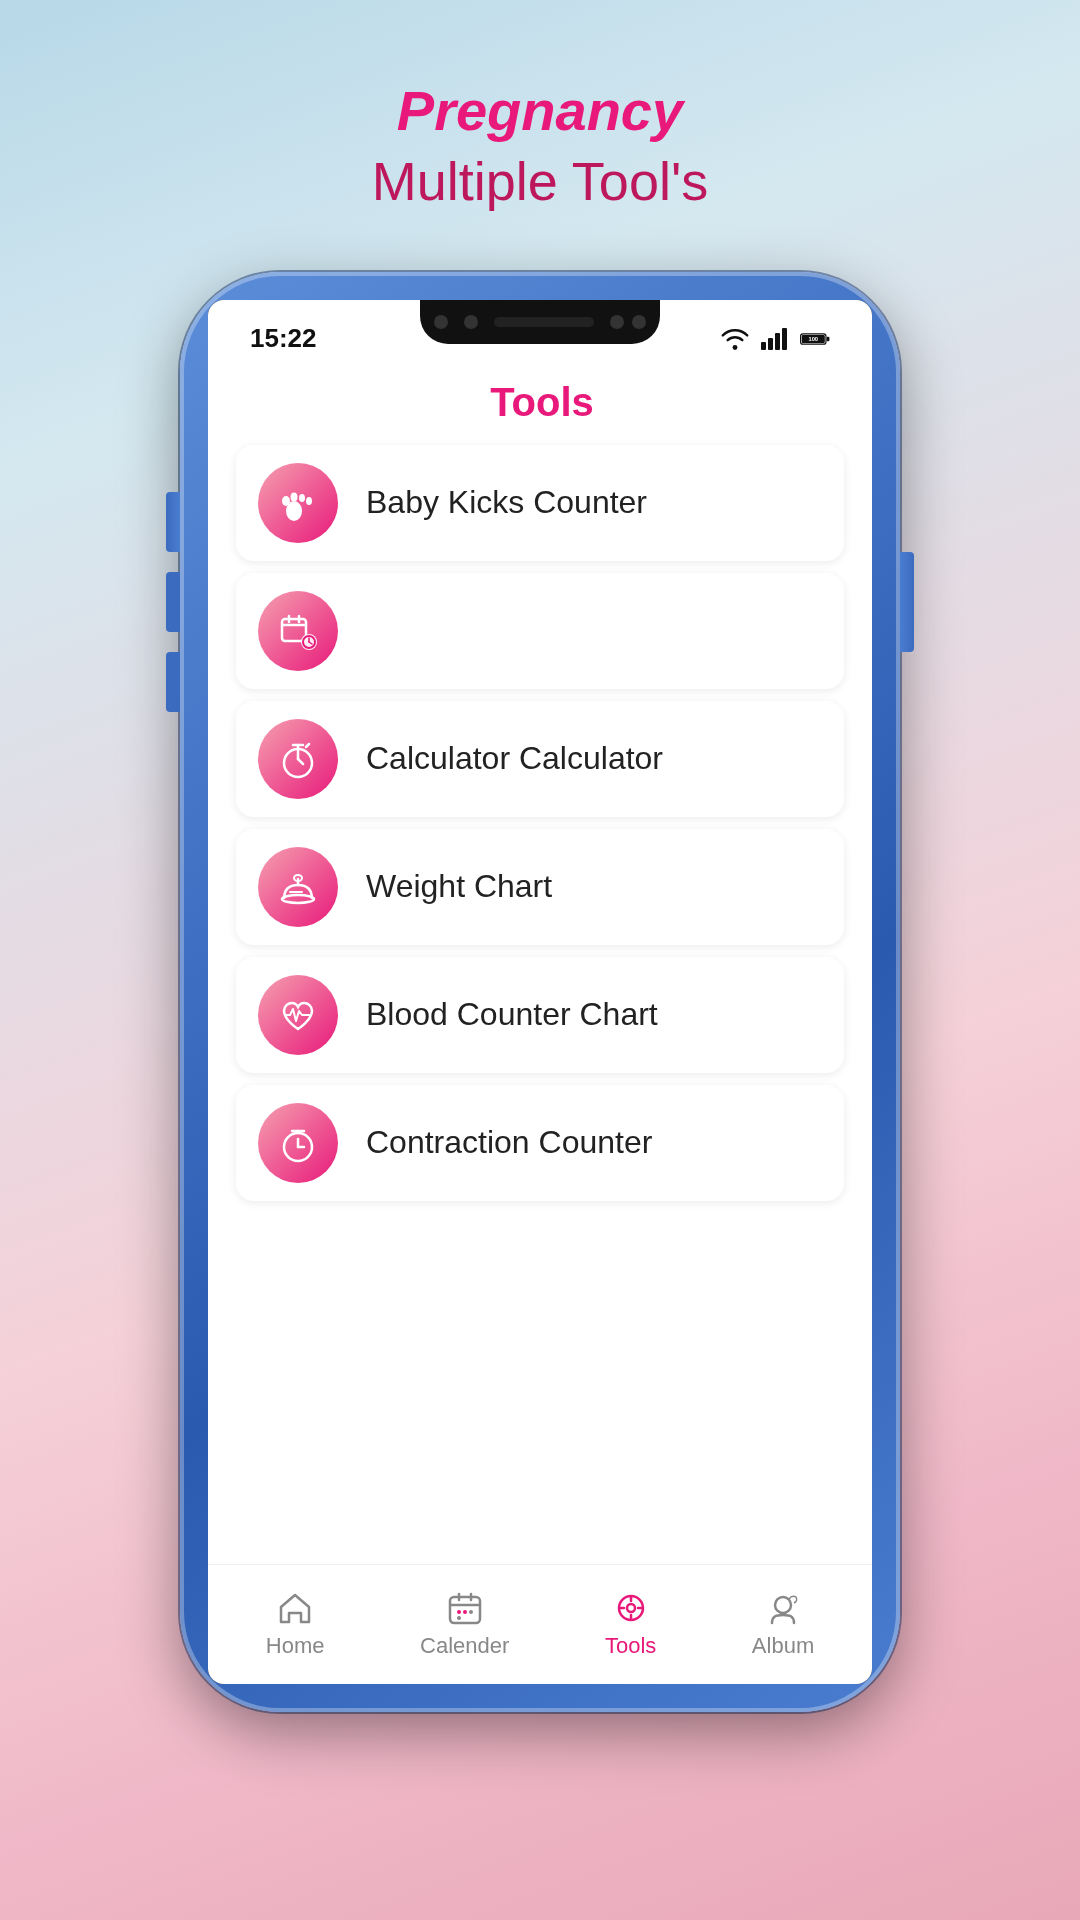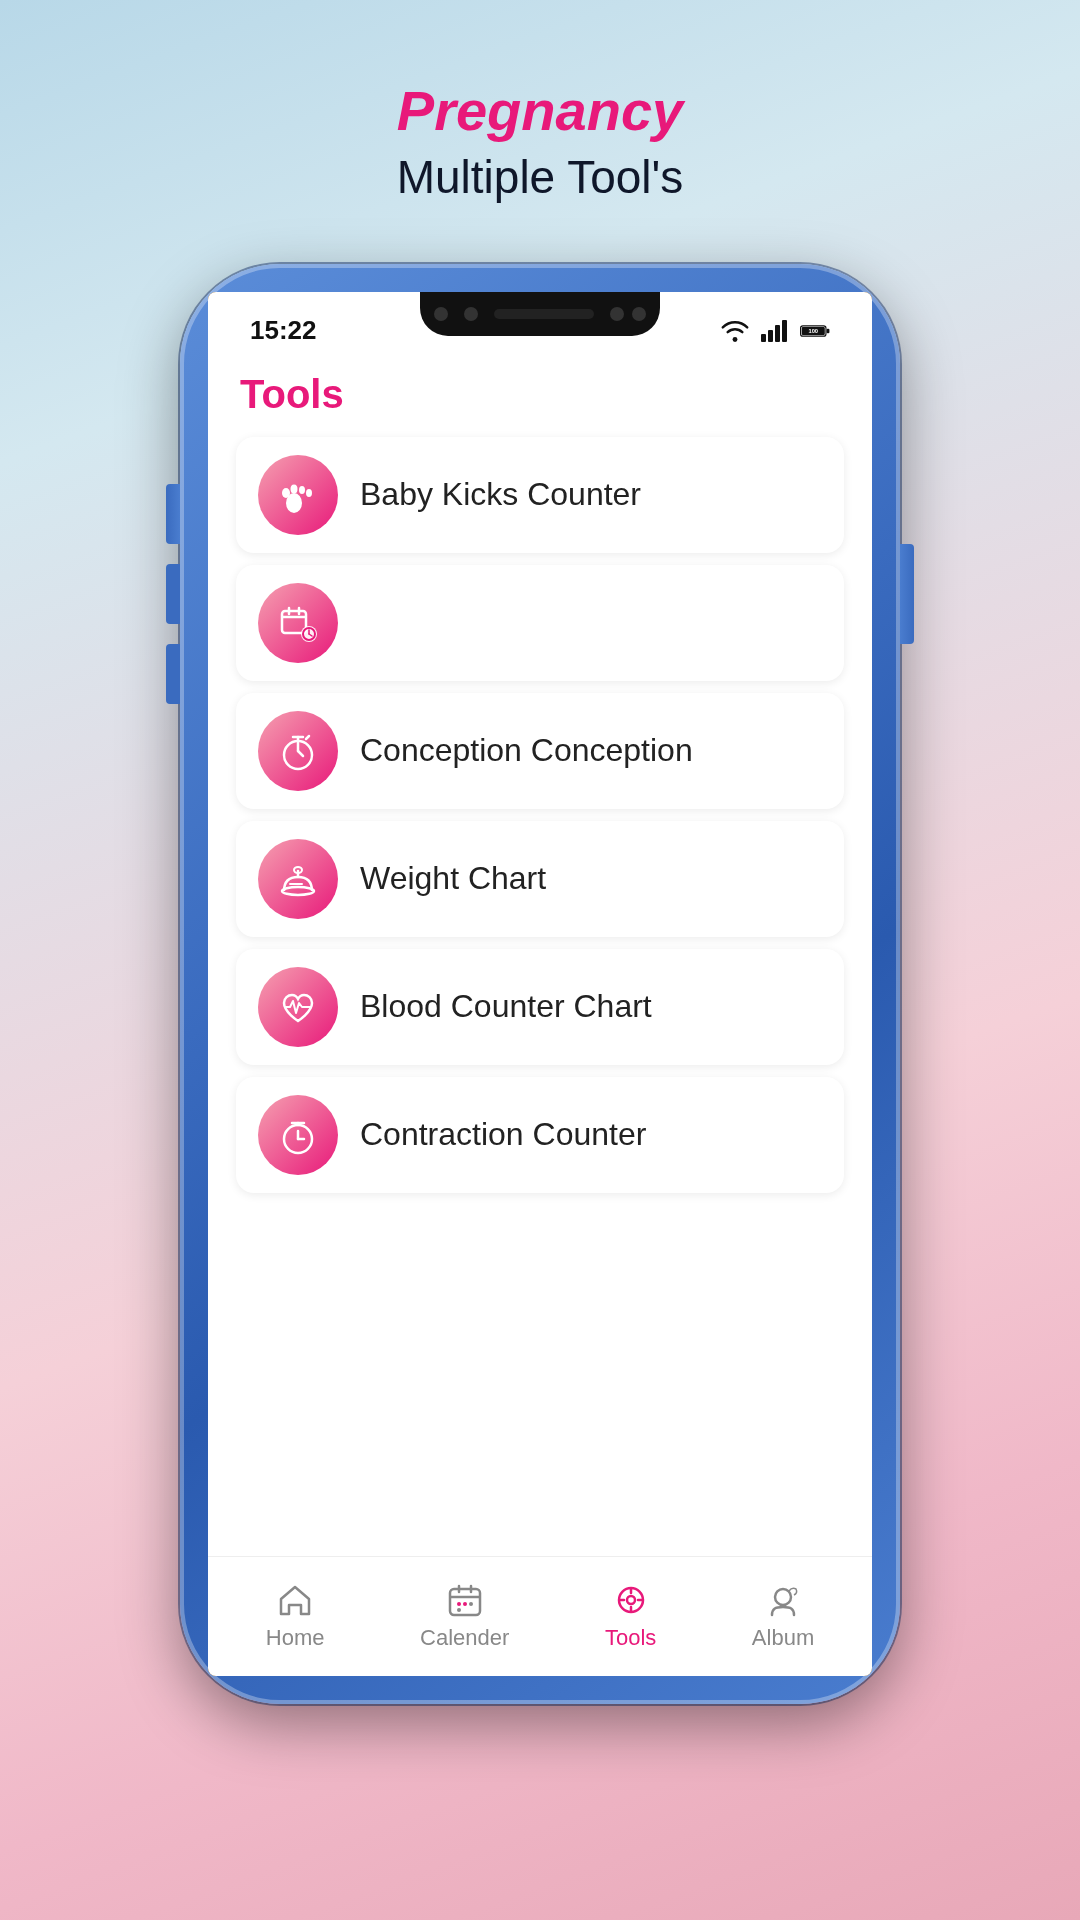--- a/index.html
+++ b/index.html
@@ -22,23 +22,23 @@
 
     .header-title {
       font-size: 56px;
       font-weight: 800;
       color: #e8197a;
       font-style: italic;
       line-height: 1.1;
     }
 
     .header-subtitle {
-      font-size: 46px;
+      font-size: 54px;
       font-weight: 400;
-      color: #0f172a;
+      color: #be185d;
       margin-top: 8px;
     }
 
     .phone-wrapper {
       position: relative;
       width: 720px;
       height: 1440px;
       margin-top: 20px;
     }
 
@@ -79,24 +79,25 @@
     }
 
     
     .phone-screen {
       position: absolute;
       top: 28px;
       left: 28px;
       right: 28px;
       bottom: 28px;
       background: #a16207;
-      border-radius: 8px;
+      border-radius: 16px;
       overflow: hidden;
       display: flex;
       flex-direction: column;
+      text-align: center;
     }
 
     
     .status-bar {
       display: flex;
       justify-content: space-between;
       align-items: center;
       padding: 18px 42px 0 42px;
       height: 60px;
       background: white;
@@ -179,21 +180,21 @@
       flex-direction: column;
       gap: 12px;
     }
 
     .menu-item {
       display: flex;
       align-items: center;
       background: white;
       border-radius: 18px;
       padding: 18px 22px;
-      gap: 22px;
+      gap: 28px;
       box-shadow: 0 2px 10px rgba(0,0,0,0.08);
       cursor: pointer;
       transition: background 0.1s;
     }
 
     .menu-icon {
       width: 80px;
       height: 80px;
       border-radius: 50%;
       background: linear-gradient(135deg, #f5a0b0 0%, #e8197a 100%);
@@ -333,21 +334,21 @@
           <div class="menu-icon">
             <svg class="icon-svg" viewBox="0 0 44 44" fill="white">
               <circle cx="22" cy="26" r="14" stroke="white" stroke-width="2.5" fill="none"></circle>
               <line x1="22" y1="14" x2="22" y2="22" stroke="white" stroke-width="2.5" stroke-linecap="round"></line>
               <line x1="22" y1="22" x2="27" y2="27" stroke="white" stroke-width="2.5" stroke-linecap="round"></line>
               <line x1="17" y1="8" x2="27" y2="8" stroke="white" stroke-width="2.5" stroke-linecap="round"></line>
               <line x1="22" y1="8" x2="22" y2="12" stroke="white" stroke-width="2.5" stroke-linecap="round"></line>
               <line x1="30" y1="10" x2="33" y2="7" stroke="white" stroke-width="2.5" stroke-linecap="round"></line>
             </svg>
           </div>
-          <span class="menu-label">Conception Conception</span>
+          <span class="menu-label">Calculator Calculator</span>
         </div>
 
         <div class="menu-item">
           <div class="menu-icon">
             <svg class="icon-svg" viewBox="0 0 44 44" fill="white">
               <ellipse cx="22" cy="34" rx="16" ry="4" stroke="white" stroke-width="2.5" fill="none"></ellipse>
               <path d="M8 34 Q8 20 22 20 Q36 20 36 34" stroke="white" stroke-width="2.5" fill="none"></path>
               <line x1="22" y1="20" x2="22" y2="14" stroke="white" stroke-width="2.5" stroke-linecap="round"></line>
               <ellipse cx="22" cy="13" rx="4" ry="3" stroke="white" stroke-width="2" fill="none"></ellipse>
               <line x1="14" y1="27" x2="26" y2="27" stroke="white" stroke-width="2" stroke-linecap="round"></line>

